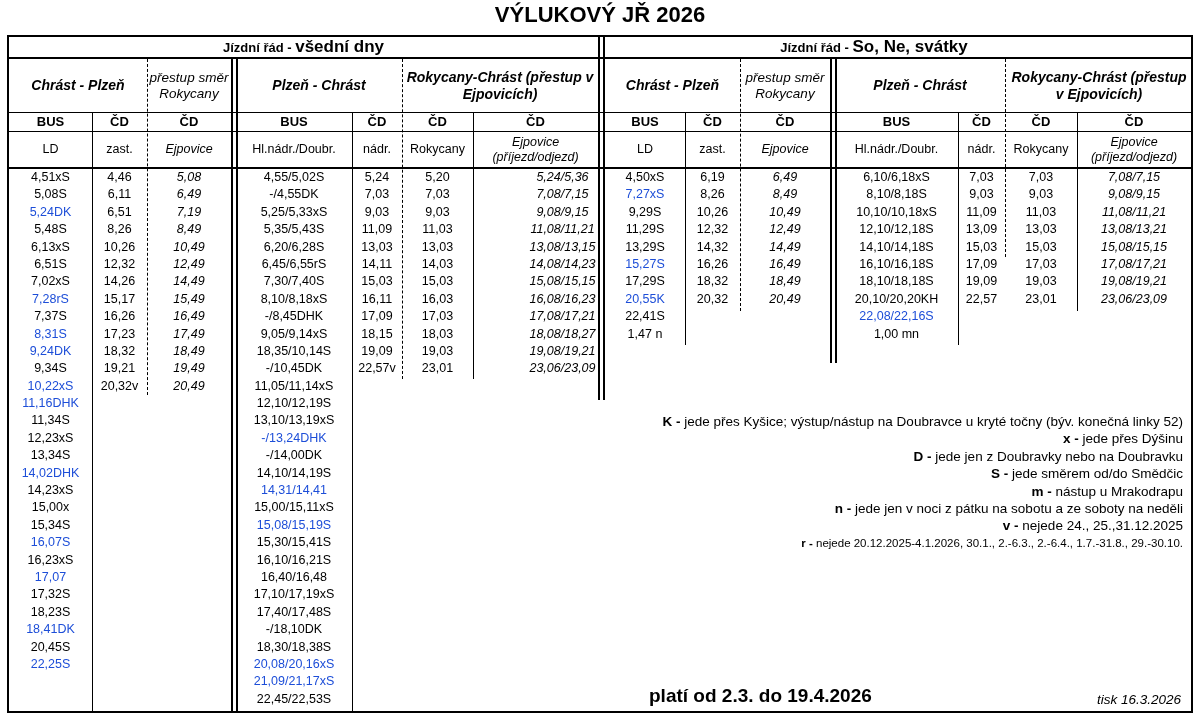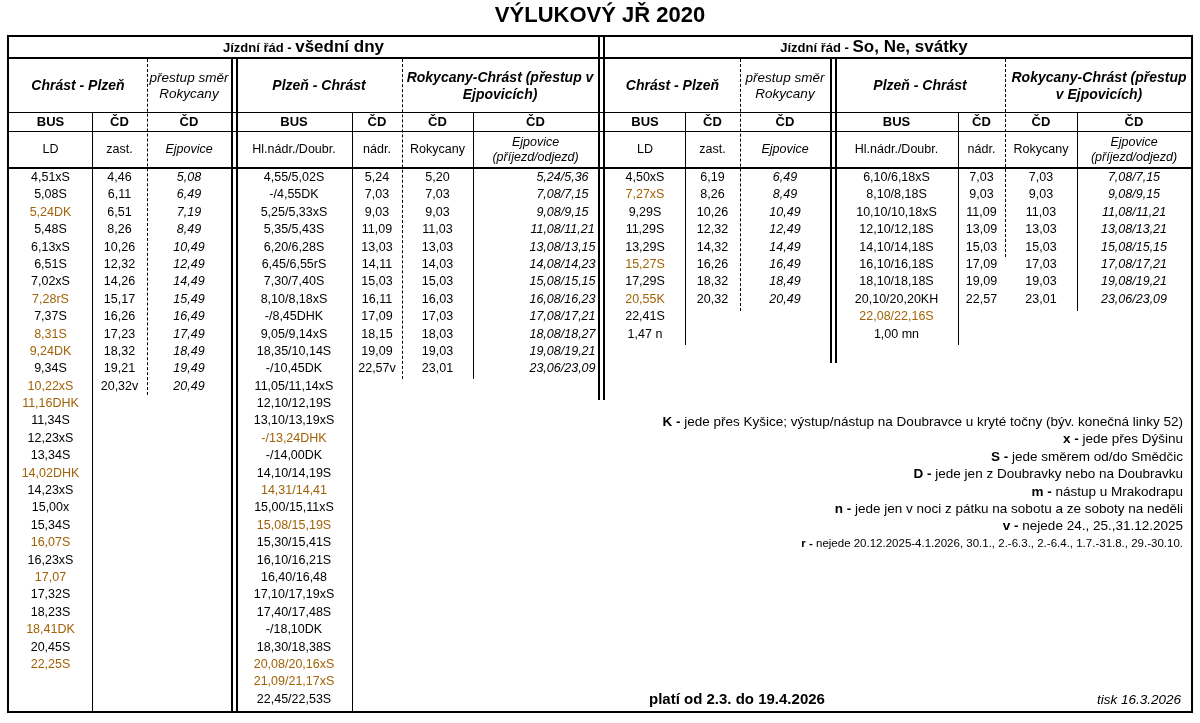--- a/index.html
+++ b/index.html
@@ -18,39 +18,39 @@
   .gh2 { font-size:13.5px; font-style:italic; }
   .sub1 { font-size:13px; font-weight:bold; }
   .sub2 { font-size:12.5px; }
   .it { font-style:italic; }
   .pre { white-space:pre-line; }
   
   .col { position:absolute; top:132px; }
   .cell { height:17.4px; line-height:17.4px; text-align:center; font-size:12.5px;
           white-space:nowrap; overflow:visible; }
   .ital .cell { font-style:italic; }
-  .red { color:#a16207; }
+  .red { color:#1d4ed8; }
   
   .vl   { position:absolute; width:0; border-left:1.4px solid #000; }
   .vd   { position:absolute; width:0; border-left:1.4px dashed #000; }
   .vdbl { position:absolute; width:3px; border-left:2px solid #000; border-right:2px solid #000; }
   .hl   { position:absolute; left:0; width:1182px; height:0; border-top:1.4px solid #000; }
   .hl2  { border-top-width:2.2px; }
   
   .legend { position:absolute; left:599px; top:376px; width:575px; }
   .legend-line { font-size:13.5px; line-height:17.4px; white-space:nowrap;text-align:right; }
   .legend-line.small { font-size:11.5px; }
   .legend-line b { font-weight:bold; }
-  .foot-valid { position:absolute; left:640px; bottom:4px; font-size:15px; font-weight:bold; }
+  .foot-valid { position:absolute; left:640px; bottom:4px; font-size:19px; font-weight:bold; }
   .foot-print { position:absolute; right:10px; bottom:4px; font-size:13.5px; font-style:italic; }
 </style>
 </head>
 <body>
 
-<div class="title">VÝLUKOVÝ JŘ 2020</div>
+<div class="title">VÝLUKOVÝ JŘ 2026</div>
 
 <div class="tbl">
 
   <div class="hc sect" style="left:0;top:0;width:589px;height:20px">
     <span><span>Jízdní řád - </span><span class="big">všední dny</span></span>
   </div>
   <div class="hc sect" style="left:572px;top:0;width:586px;height:20px">
     <span><span>Jízdní řád - </span><span class="big">So, Ne, svátky</span></span>
   </div>
 
@@ -327,22 +327,22 @@
   <div class="vl" style="left:676px;top:76px;height:232px"></div>
   <div class="vd" style="left:731px;top:22px;height:252px"></div>
   <div class="vdbl" style="left:821px;top:22px;height:304px"></div>
   <div class="vl" style="left:949px;top:76px;height:232px"></div>
   <div class="vd" style="left:996px;top:22px;height:198px"></div>
   <div class="vl" style="left:1068px;top:76px;height:198px"></div>
 
   <div class="legend">
       <div class="legend-line"><b>K - </b><span>jede přes Kyšice; výstup/nástup na Doubravce u kryté točny (býv. konečná linky 52)</span></div>
       <div class="legend-line"><b>x - </b><span>jede přes Dýšinu</span></div>
+      <div class="legend-line"><b>D - </b><span>jede jen z Doubravky nebo na Doubravku</span></div>
       <div class="legend-line"><b>S - </b><span>jede směrem od/do Smědčic</span></div>
-      <div class="legend-line"><b>D - </b><span>jede jen z Doubravky nebo na Doubravku</span></div>
       <div class="legend-line"><b>m - </b><span>nástup u Mrakodrapu</span></div>
       <div class="legend-line"><b>n - </b><span>jede jen v noci z pátku na sobotu a ze soboty na neděli</span></div>
       <div class="legend-line"><b>v - </b><span>nejede 24., 25.,31.12.2025</span></div>
       <div class="legend-line small"><b>r - </b><span>nejede 20.12.2025-4.1.2026, 30.1., 2.-6.3., 2.-6.4., 1.7.-31.8., 29.-30.10.</span></div>
     </div>
 
   <div class="foot-valid">platí od 2.3. do 19.4.2026</div>
   <div class="foot-print">tisk 16.3.2026</div>
 
 </div>

